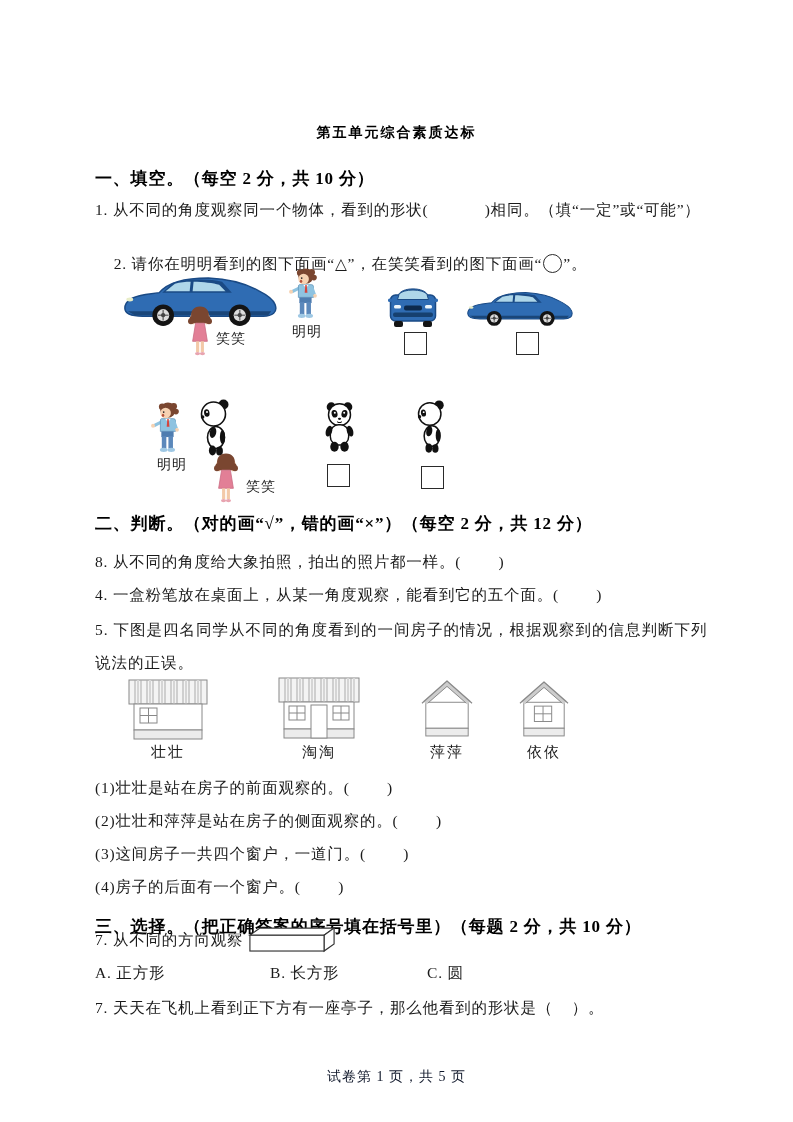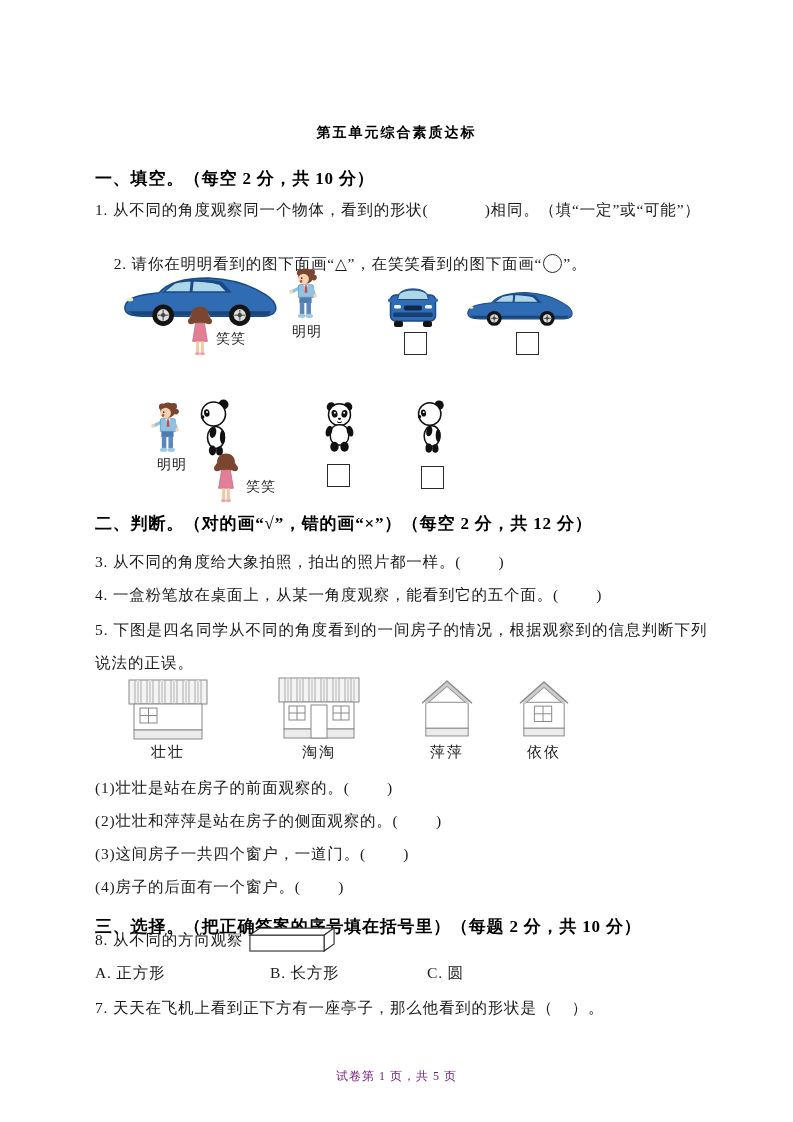--- a/index.html
+++ b/index.html
@@ -11,21 +11,21 @@
   .line{font-size:15.5px;letter-spacing:0.8px;white-space:pre-wrap;line-height:22px;}
   .wrapline{font-size:15.5px;letter-spacing:1px;white-space:pre-wrap;line-height:33px;}
   .sec-header{font-size:17px;font-weight:700;letter-spacing:0.8px;white-space:pre-wrap;color:#000;}
   .doc-title{width:100%;text-align:center;font-size:14px;font-weight:700;letter-spacing:2px;color:#000;}
   .fig-label{font-size:14px;letter-spacing:1px;}
   .house-label{font-size:15px;letter-spacing:2px;text-align:center;}
   .ansbox{width:23px;height:23px;border:1.5px solid #2a2a2a;background:#fff;box-sizing:border-box;}
   .circle-blank{display:inline-block;width:19px;height:19px;border:1.5px solid #2a2a2a;border-radius:50%;vertical-align:-4px;margin:0 1px;box-sizing:border-box;}
   .q6row{display:flex;align-items:center;height:36px;}
   .q6row .qtext{font-size:15.5px;letter-spacing:0.8px;white-space:pre-wrap;}
-  .footer{width:100%;text-align:center;font-size:12px;color:#701a75;letter-spacing:1px;}
+  .footer{width:100%;text-align:center;font-size:14px;color:#0f172a;letter-spacing:1px;}
   svg{display:block;}
 </style>
 </head>
 <body>
 
 <svg width="0" height="0" style="position:absolute" aria-hidden="true">
   <defs>
     <symbol id="car-side" viewBox="0 0 165 56">
       <path d="M7 37 C7 29 15 25 28 23 L42 21 C52 9 74 6 92 6 C113 7 131 12 143 19 C153 24 158 28 160 33 C163 41 157 45 148 45 L25 45 C13 45 7 43 7 37 Z" fill="#2f6cb3" stroke="#1a4a85" stroke-width="1.5"></path>
       <path d="M45 21 L56 11 C72 6.5 94 7 106 10 L116 21 Z" fill="#1a4a85"></path>
@@ -223,21 +223,21 @@
         <use href="#panda-front"></use>
       </svg>
     <div class="abs ansbox" style="left:232px;top:70px;"></div>
     <svg class="abs" style="left:321px;top:6px;" width="34" height="56">
         <use href="#panda-side"></use>
       </svg>
     <div class="abs ansbox" style="left:326px;top:72px;"></div>
   </div>
 
   <div class="abs sec-header" style="left:95px;top:512px;">二、判断。（对的画“√”，错的画“×”）（每空 2 分，共 12 分）</div>
-  <div class="abs line" style="left:95px;top:551px;">3. 从不同的角度给大象拍照，拍出的照片都一样。(        )</div>
+  <div class="abs line" style="left:95px;top:551px;">8. 从不同的角度给大象拍照，拍出的照片都一样。(        )</div>
   <div class="abs line" style="left:95px;top:584px;">4. 一盒粉笔放在桌面上，从某一角度观察，能看到它的五个面。(        )</div>
   <div class="abs wrapline" style="left:95px;top:613px;width:622px;">5. 下图是四名同学从不同的角度看到的一间房子的情况，根据观察到的信息判断下列说法的正误。</div>
 
   <div class="abs" style="left:95px;top:671px;width:618px;height:98px;">
     <svg class="abs" style="left:33px;top:8px;" width="80" height="63">
         <use href="#house-back"></use>
       </svg>
     <div class="abs house-label" style="left:33px;top:72px;width:80px;">壮壮</div>
     <svg class="abs" style="left:183px;top:6px;" width="82" height="66">
         <use href="#house-front"></use>
@@ -253,21 +253,21 @@
     <div class="abs house-label" style="left:424px;top:72px;width:50px;">依依</div>
   </div>
 
   <div class="abs line" style="left:95px;top:777px;">(1)壮壮是站在房子的前面观察的。(        )</div>
   <div class="abs line" style="left:95px;top:810px;">(2)壮壮和萍萍是站在房子的侧面观察的。(        )</div>
   <div class="abs line" style="left:95px;top:843px;">(3)这间房子一共四个窗户，一道门。(        )</div>
   <div class="abs line" style="left:95px;top:876px;">(4)房子的后面有一个窗户。(        )</div>
 
   <div class="abs sec-header" style="left:95px;top:901px;margin-top:14px;">三、选择。（把正确答案的序号填在括号里）（每题 2 分，共 10 分）</div>
   <div class="abs q6row" style="left:95px;top:922px;">
-    <span class="qtext">8. 从不同的方向观察 </span>
+    <span class="qtext">7. 从不同的方向观察 </span>
     <svg width="88" height="29">
         <use href="#cuboid"></use>
       </svg>
   </div>
   <div class="abs line" style="left:95px;top:962px;">A. 正方形</div>
   <div class="abs line" style="left:270px;top:962px;">B. 长方形</div>
   <div class="abs line" style="left:427px;top:962px;">C. 圆</div>
   <div class="abs line" style="left:95px;top:997px;">7. 天天在飞机上看到正下方有一座亭子，那么他看到的形状是（    ）。</div>
 
   <div class="abs footer" style="left:0;top:1068px;">试卷第 1 页，共 5 页</div>

